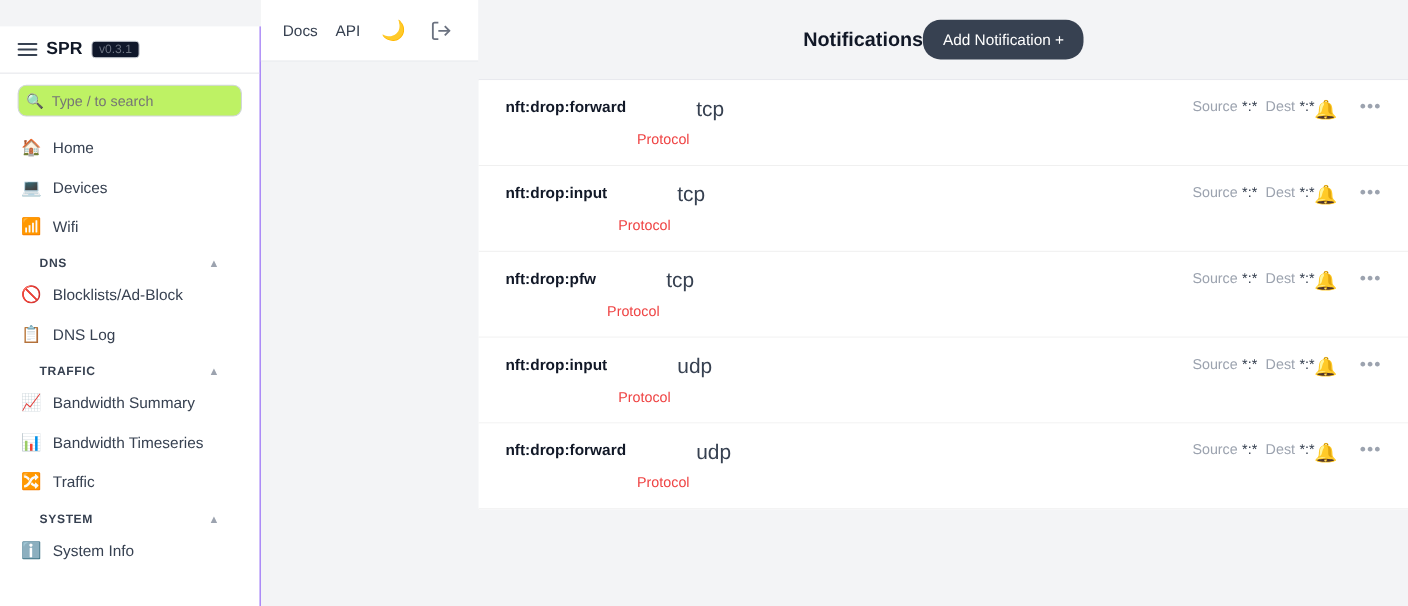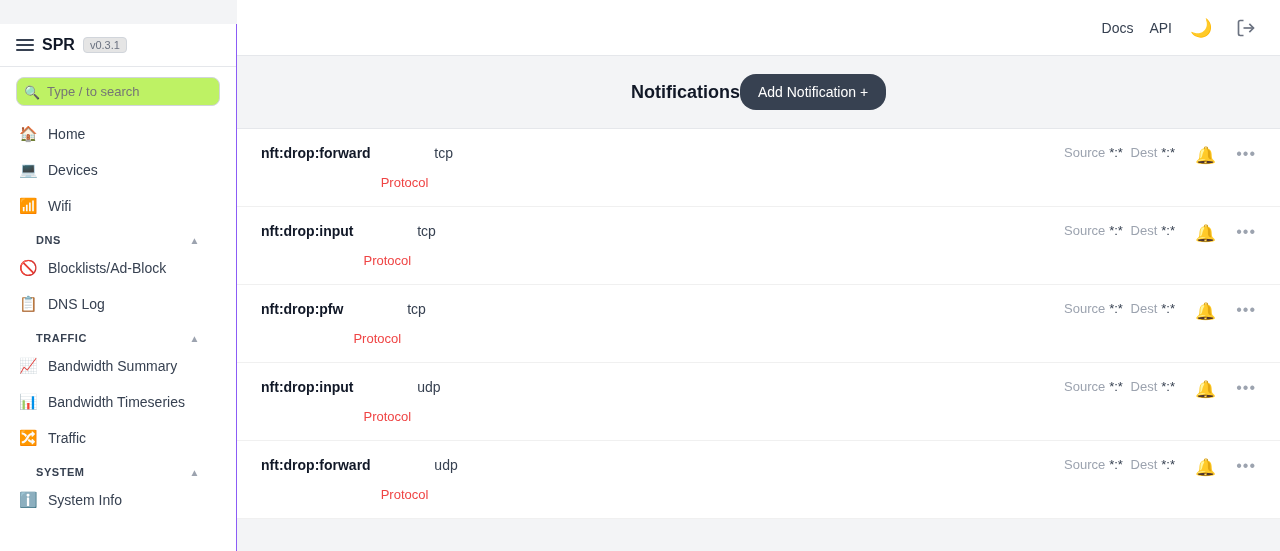--- a/index.html
+++ b/index.html
@@ -4,50 +4,50 @@
   <style>
     * { box-sizing: border-box; margin: 0; padding: 0; }
     body { font-family: -apple-system, BlinkMacSystemFont, 'Segoe UI', sans-serif; font-size: 14px; background: #f3f4f6; display: flex; height: 551px; overflow: hidden; }
 
     
     .sidebar { width: 237px; background: #ffffff; border-right: 1px solid #8b5cf6; display: flex; flex-direction: column; flex-shrink: 0; height: 100%; overflow-y: auto; margin-top: 24px; }
     .sidebar-header { display: flex; align-items: center; gap: 8px; padding: 12px 16px; border-bottom: 1px solid #e5e7eb; }
     .hamburger-icon { display: flex; flex-direction: column; gap: 3px; cursor: pointer; }
     .hamburger-icon span { display: block; width: 18px; height: 2px; background: #374151; border-radius: 1px; }
     .brand { font-weight: 700; font-size: 16px; color: #111827; }
-    .version-badge { font-size: 11px; background: #e5e5e5; border: 1px solid #d1d5db; border-radius: 4px; padding: 1px 6px; color: #6b7280; }
+    .version-badge { font-size: 11px; background: #0f172a; border: 1px solid #d1d5db; border-radius: 4px; padding: 1px 6px; color: #6b7280; }
     .search-bar { padding: 10px 16px; }
     .search-bar input { width: 100%; padding: 6px 10px 6px 30px; border: 1px solid #d1d5db; border-radius: 8px; font-size: 13px; background: #bef264; color: #374151; outline: none; }
     .search-wrapper { position: relative; }
     .search-icon-inner { position: absolute; left: 8px; top: 50%; transform: translateY(-50%); color: #9ca3af; font-size: 13px; }
     .nav-item { display: flex; align-items: center; gap: 10px; padding: 9px 20px; cursor: pointer; color: #374151; font-size: 14px; }
     .nav-item .nav-icon { width: 18px; height: 18px; display: flex; align-items: center; justify-content: center; color: #6b7280; font-size: 15px; }
     .section-header { padding: 10px 36px 4px; font-size: 11px; font-weight: 700; color: #374151; letter-spacing: 0.05em; display: flex; justify-content: space-between; align-items: center; }
     .chevron { font-size: 10px; color: #9ca3af; }
 
     
-    .main-wrapper { flex: 1; display: flex; flex-direction: column; overflow: hidden; }
+    .main-wrapper { flex: 1; display: flex; flex-direction: row; overflow: hidden; }
     .topbar { display: flex; align-items: center; justify-content: flex-end; padding: 8px 20px; background: #ffffff; border-bottom: 1px solid #e5e7eb; gap: 16px; height: 56px; }
     .topbar-link { font-size: 14px; color: #374151; cursor: pointer; }
     .topbar-icon { width: 28px; height: 28px; display: flex; align-items: center; justify-content: center; cursor: pointer; color: #6b7280; font-size: 18px; }
 
     
     .content { flex: 1; overflow-y: auto; background: #f3f4f6; }
     .page-header { display: flex; align-items: center; justify-content: center; padding: 18px 24px; background: #f3f4f6; border-bottom: 1px solid #e5e7eb; }
     .page-title { font-size: 18px; font-weight: 600; color: #111827; }
     .add-btn { background: #374151; color: #ffffff; border: none; border-radius: 16px; padding: 10px 18px; font-size: 14px; font-weight: 500; cursor: pointer; display: flex; align-items: center; gap: 6px; }
 
     
     .notifications-list { background: #ffffff; }
     .notification-row { display: flex; align-items: flex-start; padding: 16px 24px; border-bottom: 1px solid #f0f0f0; background: #ffffff; }
     .notif-name { font-weight: 700; font-size: 14px; color: #111827; margin-right: 10px; white-space: nowrap; }
     .notif-label { font-size: 13px; color: #ef4444; margin-right: 6px; margin-top: 30px; }
-    .notif-value { font-size: 14px; color: #374151; margin-right: 20px; }
+    .notif-value { font-size: 19px; color: #374151; margin-right: 20px; }
     .notif-spacer { flex: 1; }
-    .notif-src { display: flex; align-items: center; gap: 4px; margin-right: 20px; font-size: 13px; color: #374151; }
+    .notif-src { display: flex; align-items: center; gap: 4px; font-size: 13px; color: #374151; }
     .notif-src .lbl { color: #9ca3af; }
     .bell-icon { color: #9ca3af; font-size: 17px; margin-right: 20px; cursor: pointer; }
     .more-icon { color: #9ca3af; font-size: 16px; cursor: pointer; letter-spacing: 1px; }
   </style>
 </head>
 <body>
 
 <div class="sidebar">
   <div class="sidebar-header">
     <div class="hamburger-icon">

